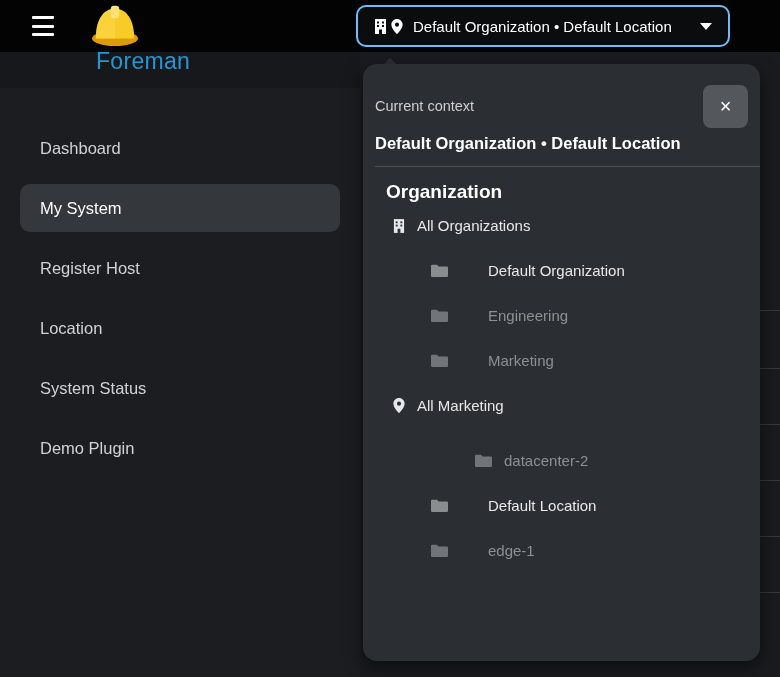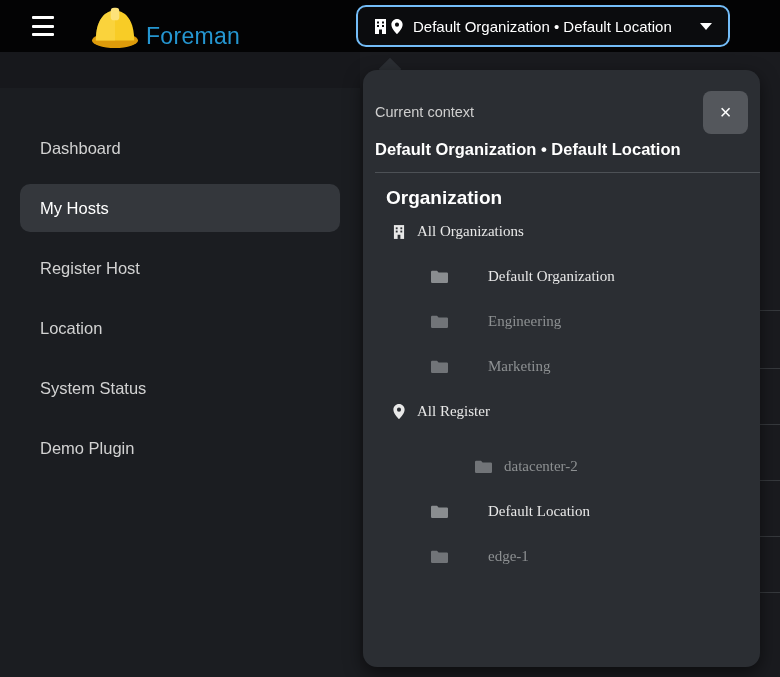--- a/index.html
+++ b/index.html
@@ -5,21 +5,21 @@
   * { margin:0; padding:0; box-sizing:border-box; }
   html,body { width:780px; height:677px; overflow:hidden; background:#17181c;
               font-family:"Liberation Sans", sans-serif; }
 
   
   .masthead { position:absolute; left:0; top:0; width:780px; height:52px;
               background:#030304; z-index:30; display:flex; align-items:center; }
   .hamburger { position:absolute; left:32px; top:16px; width:24px; height:20px;
                display:flex; flex-direction:column; justify-content:space-between; cursor:pointer; }
   .hamburger span { display:block; height:3px; width:22px; background:#ffffff; border-radius:1px; }
-  .brand { position:absolute; left:90px; top:2px; height:48px; display:flex; align-items:flex-end; }
+  .brand { position:absolute; left:90px; top:2px; height:48px; display:flex; align-items:flex-start;flex-direction:column; }
   .brand-text { color:#2596d1; font-size:23px; font-weight:400; margin-left:6px; letter-spacing:0.3px; }
 
   
   .ctx-btn { position:absolute; left:356px; top:5px; width:374px; height:42px;
              border:2px solid #73bcf7; border-radius:10px; background:#0b0c0e;
              display:flex; align-items:center; padding:0 16px; gap:4px;
              color:#ffffff; font-size:15px; cursor:pointer; z-index:31; }
   .ctx-btn .lbl { margin-left:6px; white-space:nowrap; }
   .caret { margin-left:auto; width:0; height:0; border-left:6px solid transparent;
            border-right:6px solid transparent; border-top:7px solid #ffffff; }
@@ -39,35 +39,35 @@
              background:#1a1b1f; z-index:1; }
   .rowline { position:absolute; left:3px; right:0; height:1px; background:#36393d; }
   .frag1 { position:absolute; left:770px; top:186px; color:#3fa7e8; font-size:16px; }
   .frag2 { position:absolute; left:764px; top:253px; color:#e3ddd2; font-size:15px; }
   .frag-box { position:absolute; left:769px; top:626px; width:11px; height:19px;
               background:#d9d9d9; border-radius:2px 0 0 2px; }
 
   
   .panel-notch { position:absolute; left:382px; top:61px; width:16px; height:16px;
                  background:#2b2e33; transform:rotate(45deg); z-index:19; }
-  .panel { position:absolute; left:363px; top:70px; width:397px; height:597px;
+  .panel { position:absolute; left:363px; top:64px; width:397px; height:597px;
            background:#2b2e33; border-radius:14px; z-index:20;
            box-shadow:0 6px 18px rgba(0,0,0,0.55); color:#e8e8e8; overflow:hidden; }
   .panel-head { display:flex; align-items:center; justify-content:space-between;
                 padding:20px 12px 0 12px; height:64px; }
   .panel-head .cap { color:#cfcfcf; font-size:14.5px; }
   .close-btn { width:45px; height:43px; background:#54575c; border:none; border-radius:8px;
                color:#ffffff; font-size:20px; line-height:1; cursor:pointer;
                display:flex; align-items:center; justify-content:center; }
   .cur-title { padding:6px 12px 0 12px; font-size:16.5px; font-weight:bold; color:#ffffff; }
   .divider { height:1px; background:#4d5156; margin:13px 0 0 12px; }
   .sect-head { padding:14px 12px 0 12px; font-size:19px; font-weight:bold; color:#ffffff;margin-left:11px; }
 
   .tree-row { height:45px; display:flex; align-items:center; gap:12px;
-              font-size:15px; color:#e8e8e8; cursor:pointer;font-family:Liberation Serif, serif; }
+              font-size:15px; color:#e8e8e8; cursor:pointer; }
   .tree-row.muted { color:#8d9092;align-items:center; }
   .lv1 { padding-left:30px; }
   .lv2 { padding-left:68px;gap:40px; }
   .lv3 { padding-left:112px; }
   .mt10 { margin-top:10px; }
   .icon { flex:0 0 auto; display:inline-flex; }
 </style>
 </head>
 <body>
 
@@ -85,21 +85,21 @@
 
 <nav class="sidebar">
   <ul class="nav">
     <li>
       <div class="inner">
           <span>Dashboard</span>
         </div>
     </li>
     <li>
       <div class="inner selected">
-          <span>My Hosts</span>
+          <span>My System</span>
         </div>
     </li>
     <li>
       <div class="inner">
           <span>Register Host</span>
         </div>
     </li>
     <li>
       <div class="inner">
           <span>Location</span>
@@ -211,21 +211,21 @@
     <span>Marketing</span>
   </div>
 
 
   <div class="tree-row lv1">
     <span class="icon">
       <svg width="12" height="15" viewBox="0 0 12 16">
         <path d="M6 0 C2.7 0 0 2.7 0 6 C0 10.5 6 16 6 16 C6 16 12 10.5 12 6 C12 2.7 9.3 0 6 0 Z M6 8.2 A2.2 2.2 0 1 1 6 3.8 A2.2 2.2 0 0 1 6 8.2 Z" fill="#e8e8e8"></path>
       </svg>
     </span>
-    <span>All Register</span>
+    <span>All Marketing</span>
   </div>
 
   <div class="tree-row lv3 muted mt10">
     <span class="icon">
       <svg width="17" height="13" viewBox="0 0 17 13">
           <path d="M0 2 Q0 0.8 1.2 0.8 L6 0.8 L7.6 2.4 L15.8 2.4 Q17 2.4 17 3.6 L17 11.8 Q17 13 15.8 13 L1.2 13 Q0 13 0 11.8 Z" fill="#717478"></path>
         </svg>
     </span>
     <span>datacenter-2</span>
   </div>

